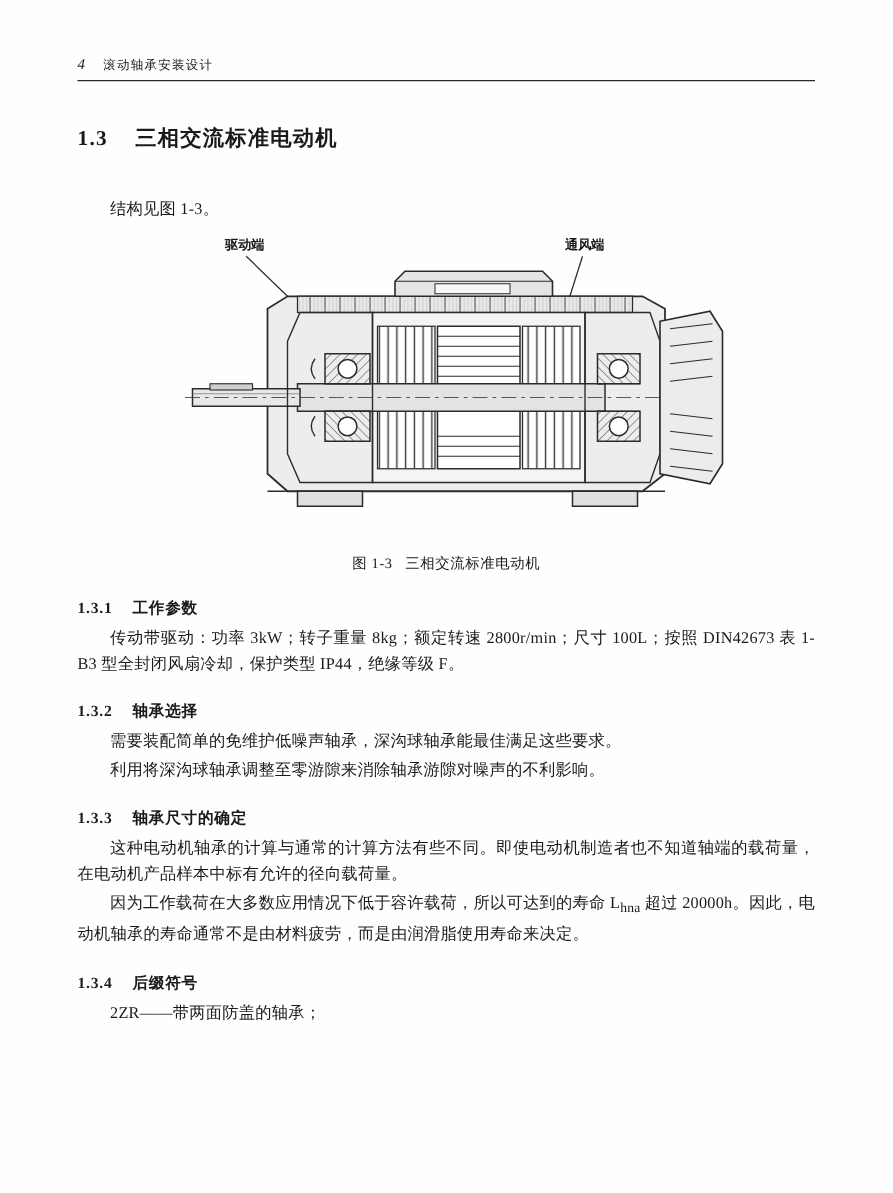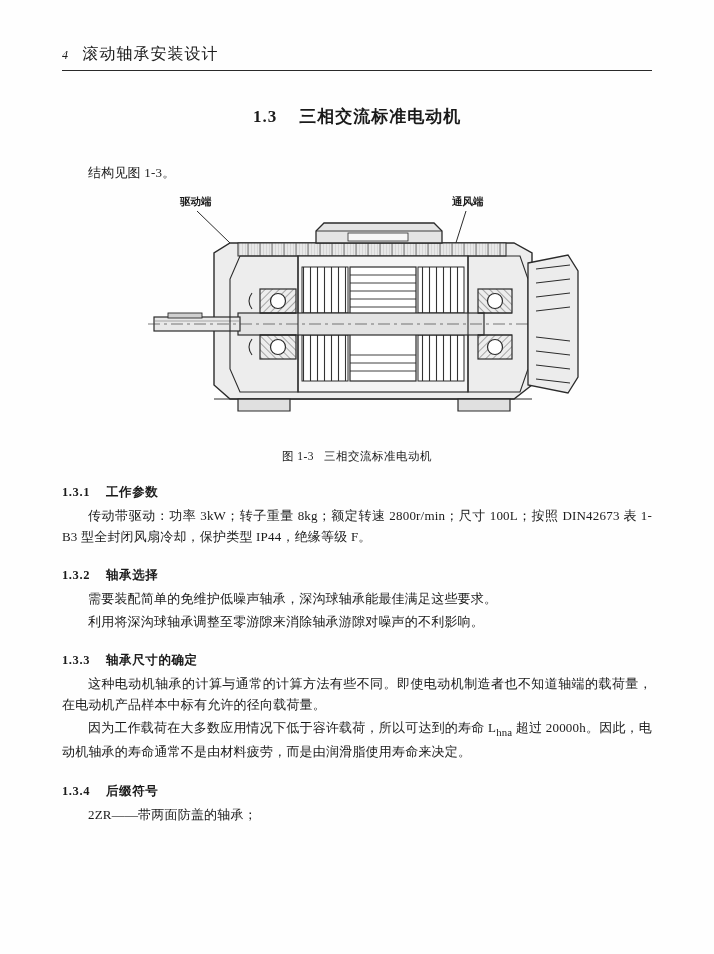--- a/index.html
+++ b/index.html
@@ -35,35 +35,34 @@
     display: flex;
     align-items: baseline;
     gap: 14px;
     font-size: 11.5px;
     font-style: italic;
     letter-spacing: .5px;
     padding-bottom: 5px;
     color: #1b1b1b;
   }
   .runhead .pgnum { font-size: 12px; }
-  .runhead .rh-title { font-style: normal; font-size: 16px; letter-spacing: 1px; }
+  .runhead .rh-title { font-style: normal; font-size: 10px; letter-spacing: 1px; }
   .rule {
     border: none;
     border-top: 1px solid #2a2a2a;
     margin: 0 0 34px 0;
     width: 100%;
   }
 
   
   h2.sec {
     font-size: 17px;
     font-weight: bold;
     margin: 0 0 34px 0;
     letter-spacing: 1px;
-    text-align: center;
   }
   h2.sec .num { margin-right: 22px; }
 
   h3.subsec {
     font-size: 12.5px;
     font-weight: bold;
     margin: 20px 0 4px 0;
     letter-spacing: .6px;
   }
   h3.subsec .num { margin-right: 16px; }

